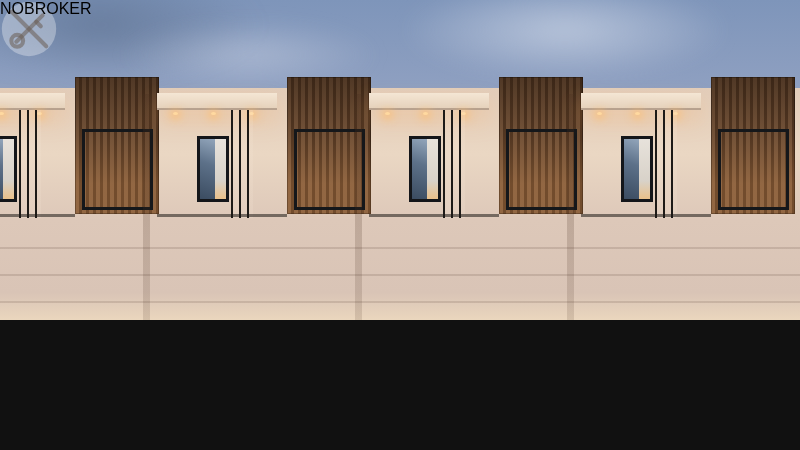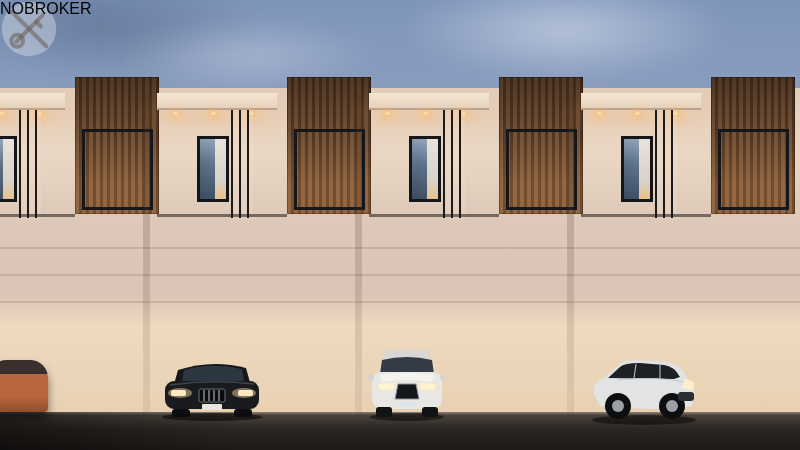--- a/index.html
+++ b/index.html
@@ -1,16 +1,16 @@
 <!DOCTYPE html>
 <html><head>
 <meta charset="utf-8">
 <style>
   html,body{margin:0;padding:0;background:#111;}
-  #stage{position:relative;width:800px;height:450px;overflow:hidden;
+  #stage{position:relative;width:800px;height:320px;overflow:hidden;
     font-family:"Liberation Sans",sans-serif;
     background:linear-gradient(180deg,#7e95ba 0%,#8fa0c1 28%,#aab0c4 55%,#c4bcc6 78%,#d5c7c6 100%);}
   #stage *{position:absolute;box-sizing:border-box;}
   .cloud{border-radius:50%;filter:blur(10px);}
   .c1{left:-60px;top:-30px;width:320px;height:110px;background:radial-gradient(closest-side,rgba(84,104,134,.55),rgba(84,104,134,0));}
   .c2{left:400px;top:-20px;width:330px;height:100px;background:radial-gradient(closest-side,rgba(236,240,248,.5),rgba(236,240,248,0));}
   .c3{left:120px;top:20px;width:260px;height:70px;background:radial-gradient(closest-side,rgba(226,230,240,.35),rgba(226,230,240,0));}
 
   #base{left:-10px;top:88px;width:820px;height:330px;
     background:linear-gradient(180deg,#e2cdba 0%,#ead7c3 20%,#ddc8b9 40%,#d9c4b6 62%,#eedabf 72%,#e8d0b2 100%);}

